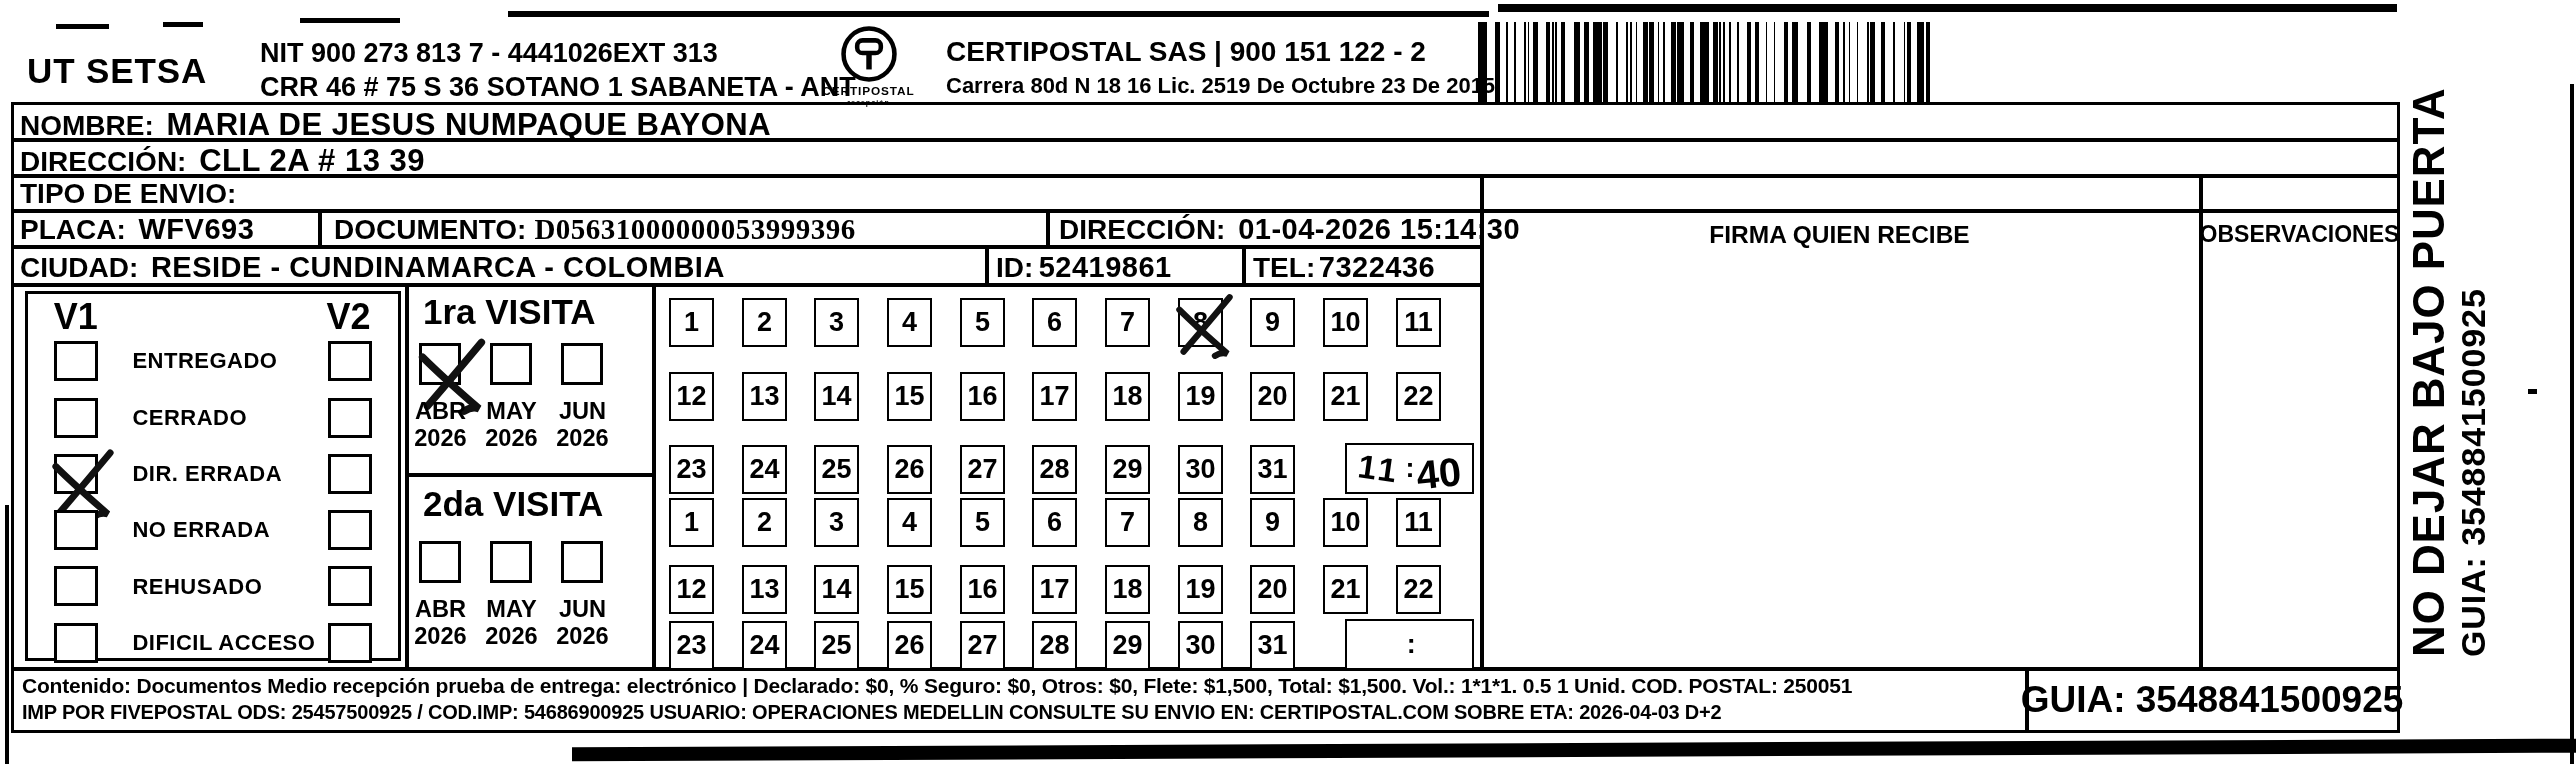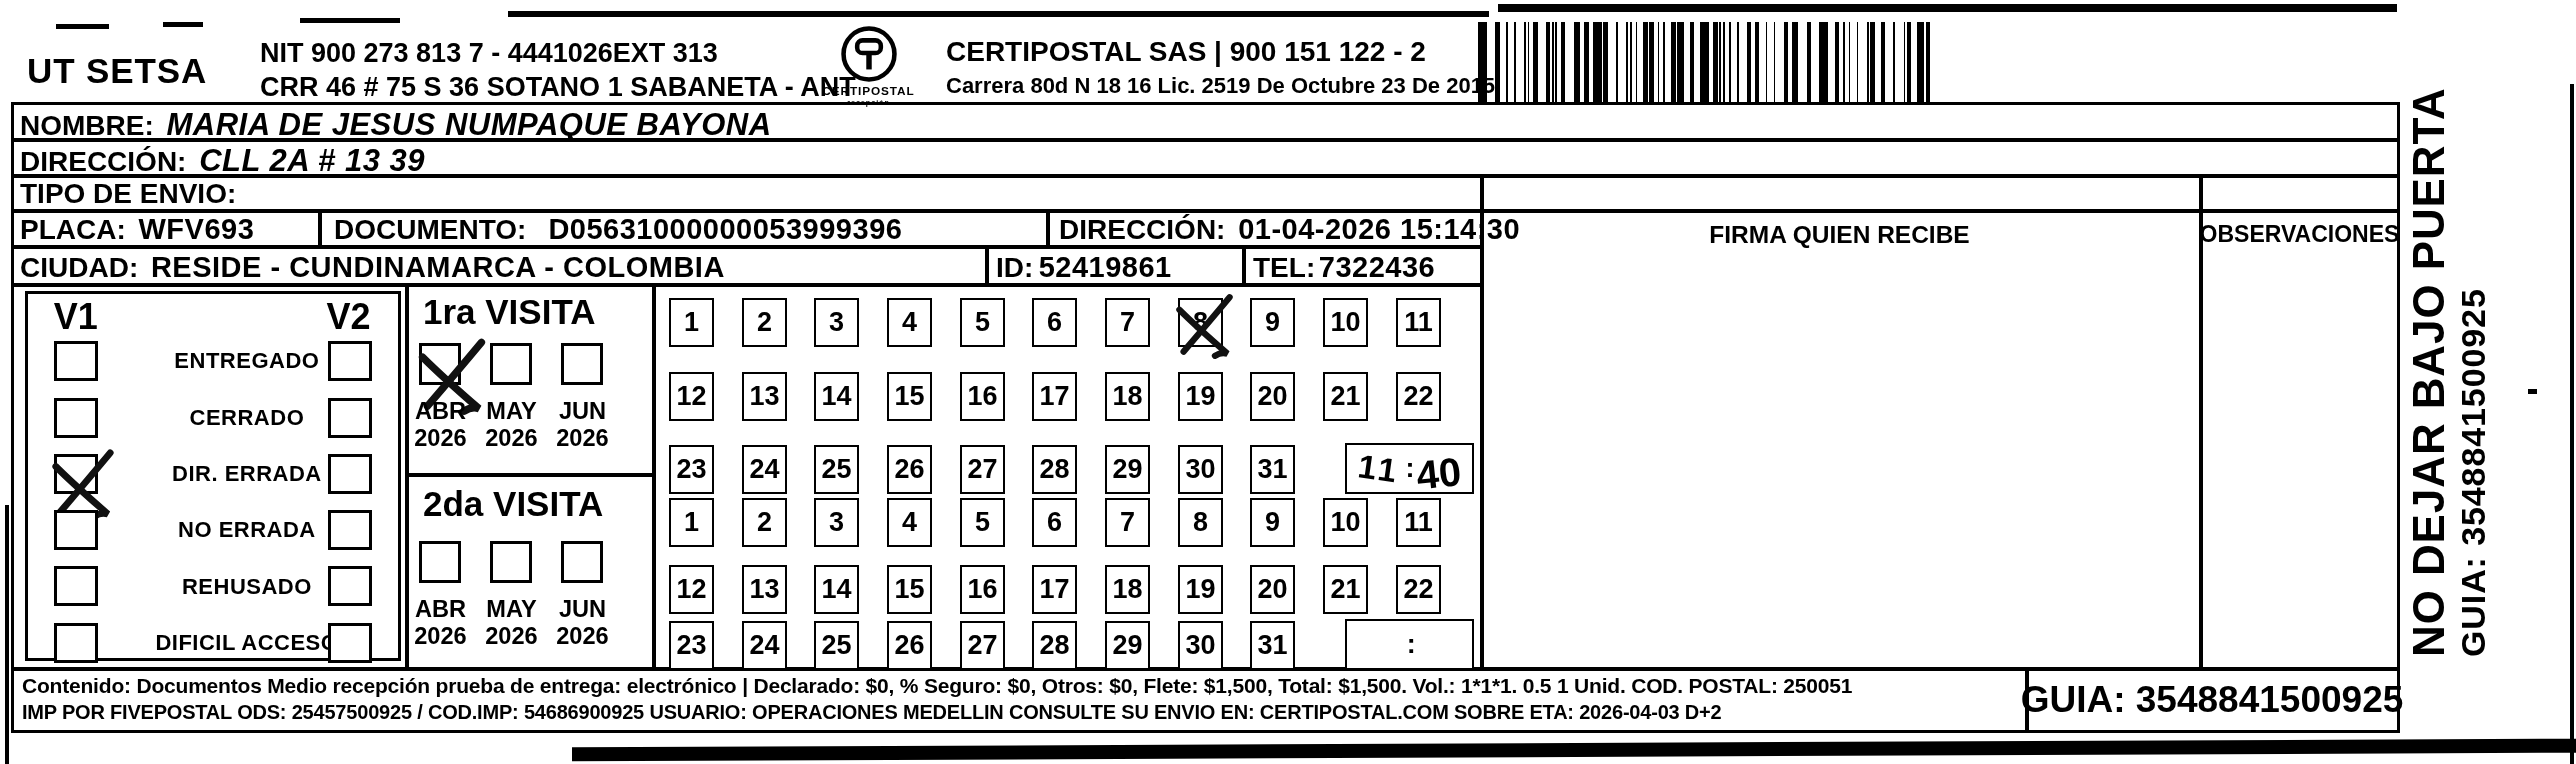--- a/index.html
+++ b/index.html
@@ -21,28 +21,28 @@
   .provider-l1 { font-size:28px; font-weight:700; }
   .provider-l2 { font-size:22px; font-weight:700; margin-top:5.4px; }
   .barcode { position:absolute; left:1478px; top:22px; width:739px; height:80px; display:flex; align-items:stretch; }
   .barcode .bar { background:#000; height:100%; }
 
   
   .main-border { position:absolute; left:11px; top:102px; width:2389px; height:631px; border:3.6px solid #000; }
   .cell-line { position:absolute; white-space:nowrap; display:flex; align-items:baseline; }
   .lab { font-size:28px; font-weight:700; }
   .val { font-size:29px; font-weight:600; margin-left:12.7px; letter-spacing:0.5px; }
-  .val-big { font-size:31px;font-style:italic; }
+  .val-big { font-size:31px; }
 
   
   .status-box { position:absolute; left:25.4px; top:291px; width:376px; height:370px; border:3.6px solid #000; }
   .vhead { position:absolute; top:1.8px; font-size:36px; font-weight:800; }
   .chk { position:absolute; width:44px; height:40px; border:3.6px solid #000; background:#fff; }
   .chk svg { position:absolute; left:-7.3px; top:-11px; overflow:visible; }
-  .status-label { position:absolute; left:114px; width:209px; text-align:center; font-size:22px; font-weight:800; letter-spacing:0.5px; }
+  .status-label { position:absolute; left:104px; width:209px; text-align:left; font-size:22px; font-weight:800; letter-spacing:0.5px; }
 
   
   .visit-title { position:absolute; font-size:35px; font-weight:800; white-space:nowrap; }
   .month-label { position:absolute; font-size:23.6px; font-weight:800; width:73px; text-align:center; }
 
   
   .day-cell { position:absolute; width:45px; height:49px; border:2.7px solid #000; font-size:27px; font-weight:800; display:flex; align-items:center; justify-content:center; background:#fff; }
   .time-box { position:absolute; width:129px; height:51px; border:2.7px solid #000; background:#fff; font-size:27px; font-weight:800; display:flex; align-items:center; justify-content:center; }
   .hw { font-weight:600; transform:rotate(-4deg); }
   .hw-hour { font-size:33px; letter-spacing:3.6px; margin-right:5.4px; transform:rotate(8deg) }
@@ -189,21 +189,21 @@
   </div>
   <div class="cell-line" style="left:20px; top:178px;">
     <span class="lab">TIPO DE ENVIO:</span>
   </div>
   <div class="cell-line" style="left:20px; top:213px;">
     <span class="lab">PLACA:</span>
     <span class="val">WFV693</span>
   </div>
   <div class="cell-line" style="left:334px; top:213px;">
     <span class="lab">DOCUMENTO:</span>
-    <span class="val" style="margin-left:22px;">D05631000000053999396</span>
+    <span class="val" style="margin-left:8px;font-family:Liberation Serif, serif;">D05631000000053999396</span>
   </div>
   <div class="cell-line" style="left:1059px; top:213px;">
     <span class="lab">DIRECCIÓN:</span>
     <span class="val">01-04-2026 15:14:30</span>
   </div>
   <div class="cell-line" style="left:20px; top:251px;">
     <span class="lab">CIUDAD:</span>
     <span class="val">RESIDE - CUNDINAMARCA - COLOMBIA</span>
   </div>
   <div class="cell-line" style="left:996px; top:251px;">

